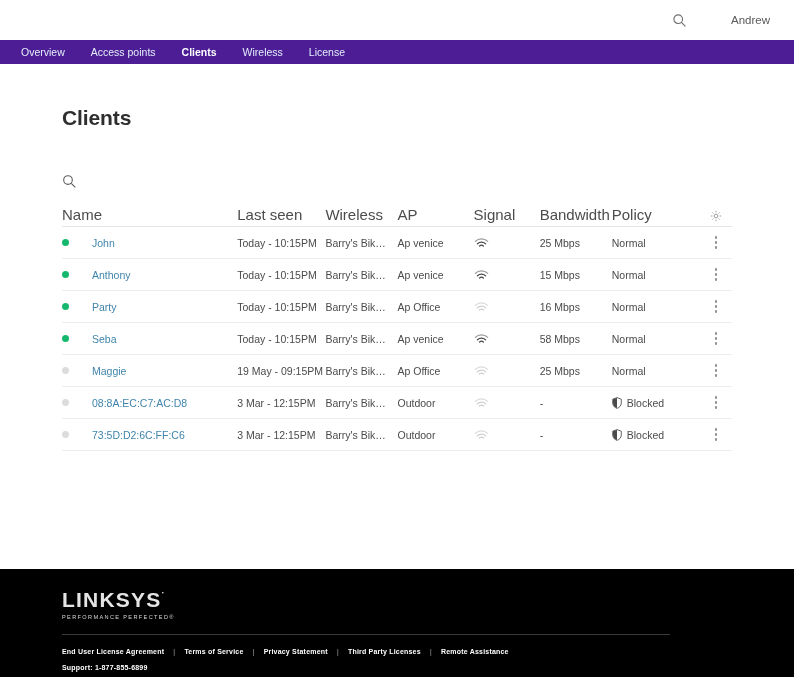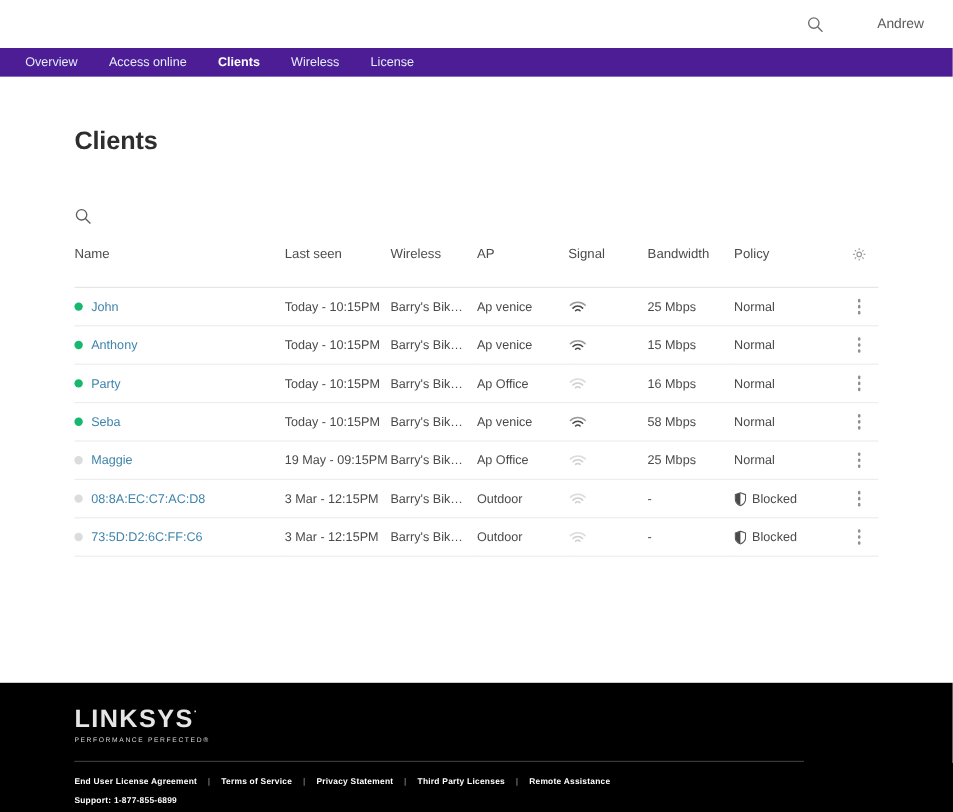--- a/index.html
+++ b/index.html
@@ -104,24 +104,24 @@
 
   
   table.clients {
     width: 100%;
     border-collapse: collapse;
     margin-top: 8px;
     table-layout: fixed;
   }
   table.clients th {
     text-align: left;
-    font-size: 11px;
+    font-size: 15px;
     font-weight: normal;
     color: #4c4c4c;
-    padding: 6px 0 21px 0;
+    padding: 6px 0 3px 0;
     border-bottom: 1px solid #e6e6e6;
     vertical-align: middle;
   }
   table.clients td {
     font-size: 10.5px;
     color: #4a4a4a;
     padding: 0;
     height: 31px;
     border-bottom: 1px solid #ededed;
     vertical-align: middle;
@@ -134,21 +134,21 @@
   .col-bw       { width: 72px; }
   .col-policy   { width: 88px; }
   .col-gear     { width: 32px; }
 
   .th-gear { text-align: center !important; }
   .gear-ico { width: 12px; height: 12px; color: #9b9b9b; display: inline-block; vertical-align: middle; }
 
   .name-cell {
     display: flex;
     align-items: center;
-    gap: 7px;
+    gap: 23px;
   }
   .status-dot {
     width: 7px; height: 7px;
     border-radius: 50%;
     flex: none;
   }
   .dot-online  { background: #16b86e; }
   .dot-offline { background: #dcdcdc; }
   .name-link {
     color: #3f84ab;
@@ -253,21 +253,21 @@
         <circle cx="6.6" cy="6.6" r="4.6"></circle>
         <line x1="10.1" y1="10.1" x2="14.3" y2="14.3"></line>
       </svg>
     </span>
     <span class="user-name">Andrew</span>
   </div>
 </div>
 
 <div class="navbar">
   <div class="nav-item">Overview</div>
-  <div class="nav-item">Access online</div>
+  <div class="nav-item">Access points</div>
   <div class="nav-item active">Clients</div>
   <div class="nav-item">Wireless</div>
   <div class="nav-item">License</div>
 </div>
 
 <div class="page">
 
   <h1 class="page-title">Clients</h1>
 
   <div class="search-row">

